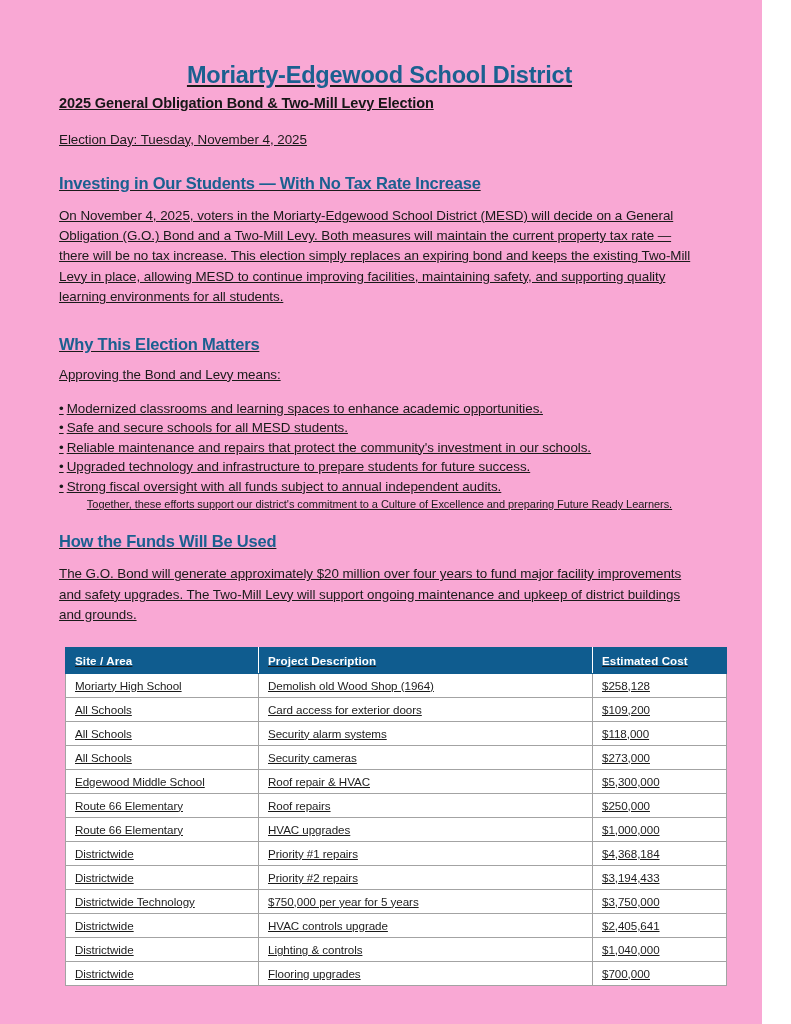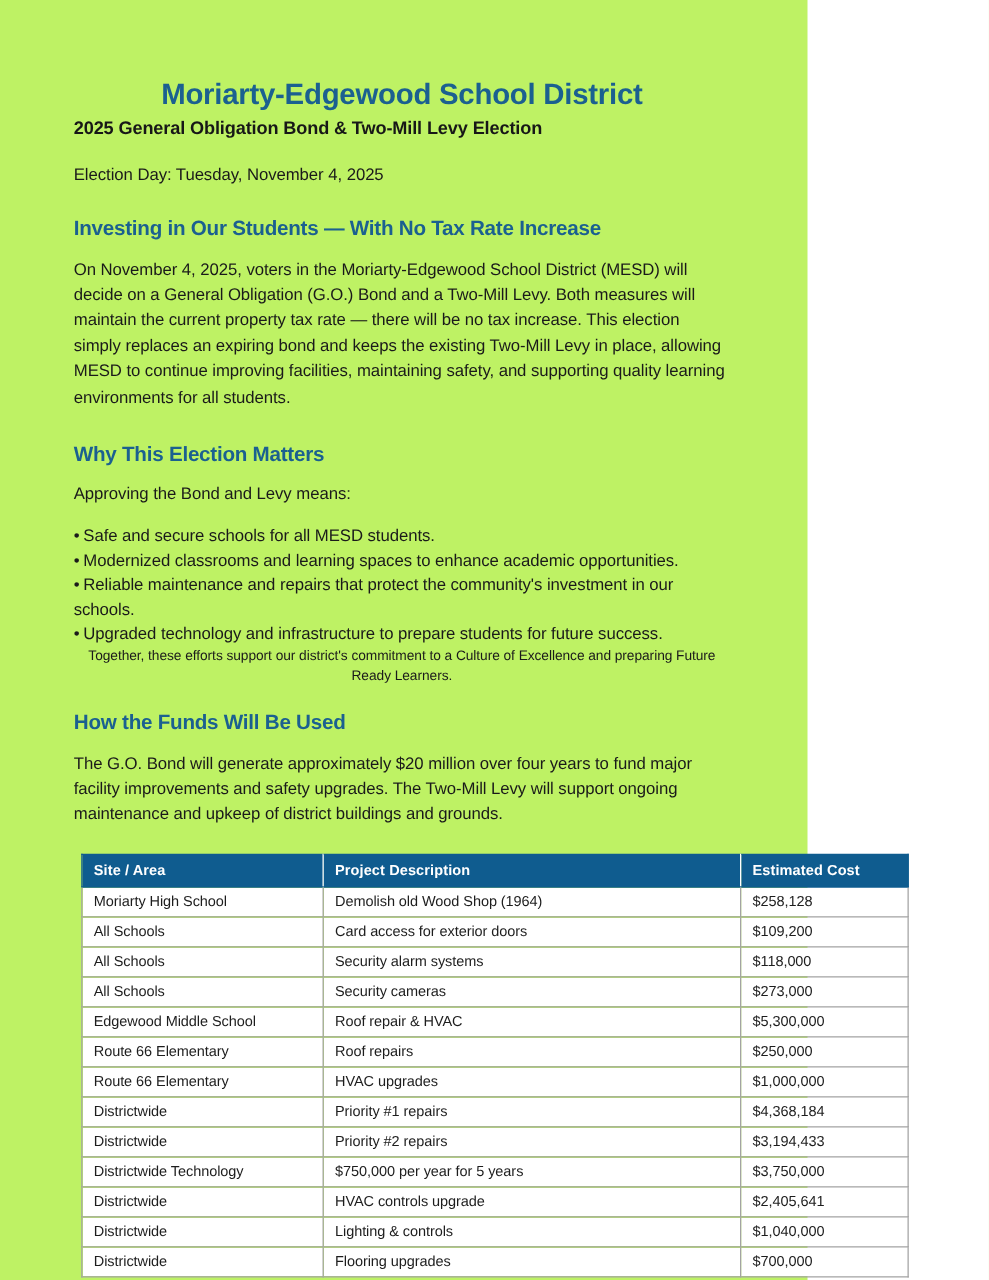--- a/index.html
+++ b/index.html
@@ -10,25 +10,26 @@
   }
   body {
     width: 791px;
     height: 1024px;
     font-family: "Liberation Sans", sans-serif;
     color: #1a1a1a;
     -webkit-font-smoothing: antialiased;
   }
   .page {
     position: relative;
-    width: 646px;
+    width: 762px;
     height: 1024px;
-    background: #bef264;
+    background: #f9a8d4;
     box-sizing: border-box;
     padding: 62px 62px 0 59px;
+    text-decoration: underline;
   }
 
   
   .doc-title {
     margin: 0;
     text-align: center;
     font-size: 23.5px;
     font-weight: bold;
     color: #1b6090;
     letter-spacing: -0.2px;
@@ -157,24 +158,25 @@
 
   <div class="section">
     <h3 class="section-heading">Investing in Our Students — With No Tax Rate Increase</h3>
     <p class="body-text">On November 4, 2025, voters in the Moriarty-Edgewood School District (MESD) will decide on a General Obligation (G.O.) Bond and a Two-Mill Levy. Both measures will maintain the current property tax rate — there will be no tax increase. This election simply replaces an expiring bond and keeps the existing Two-Mill Levy in place, allowing MESD to continue improving facilities, maintaining safety, and supporting quality learning environments for all students.</p>
   </div>
 
   <div class="section">
     <h3 class="section-heading">Why This Election Matters</h3>
     <p class="lead-in">Approving the Bond and Levy means:</p>
     <ul class="bullet-list" id="why-bullets">
+        <li><span class="bullet-dot">•</span><span>Modernized classrooms and learning spaces to enhance academic opportunities.</span></li>
         <li><span class="bullet-dot">•</span><span>Safe and secure schools for all MESD students.</span></li>
-        <li><span class="bullet-dot">•</span><span>Modernized classrooms and learning spaces to enhance academic opportunities.</span></li>
         <li><span class="bullet-dot">•</span><span>Reliable maintenance and repairs that protect the community's investment in our schools.</span></li>
         <li><span class="bullet-dot">•</span><span>Upgraded technology and infrastructure to prepare students for future success.</span></li>
+        <li><span class="bullet-dot">•</span><span>Strong fiscal oversight with all funds subject to annual independent audits.</span></li>
       </ul>
     <p class="closing-text">Together, these efforts support our district's commitment to a Culture of Excellence and preparing Future Ready Learners.</p>
   </div>
 
   <div class="section section-funds">
     <h3 class="section-heading">How the Funds Will Be Used</h3>
     <p class="body-text">The G.O. Bond will generate approximately $20 million over four years to fund major facility improvements and safety upgrades. The Two-Mill Levy will support ongoing maintenance and upkeep of district buildings and grounds.</p>
   </div>
 
   <div class="cost-table-wrap">

